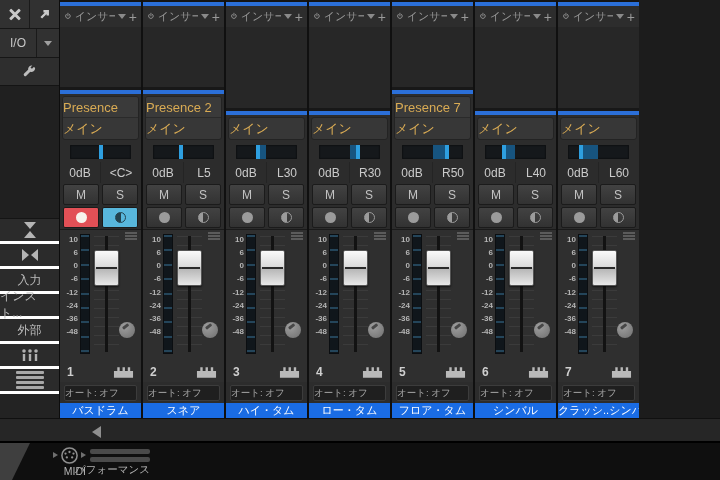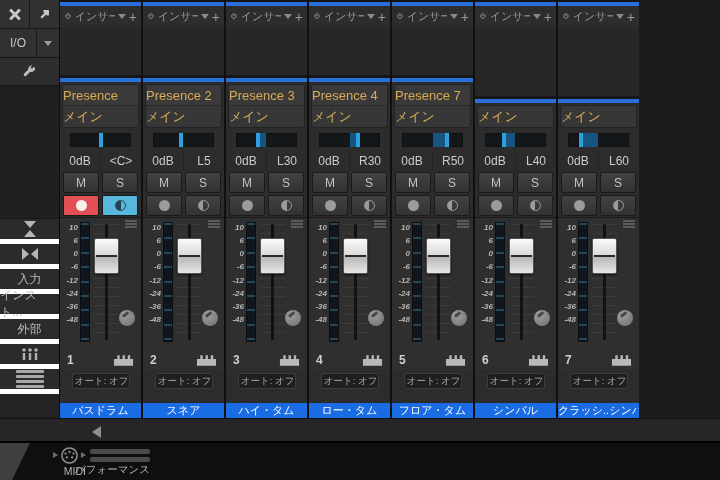--- a/index.html
+++ b/index.html
@@ -18,21 +18,21 @@
   .x-icon { position:relative; width:12px; height:12px; }
   .x-icon::before,.x-icon::after { content:""; position:absolute; left:-1px; top:5px;
     width:14px; height:3px; background:#c9c9c9; border-radius:1px; }
   .x-icon::before { transform:rotate(45deg); } .x-icon::after { transform:rotate(-45deg); }
   .tri-down-sm { width:0; height:0; border-left:4px solid transparent;
     border-right:4px solid transparent; border-top:5px solid #9f9f9f; }
   .sb-tools { height:28px; display:flex; align-items:center; justify-content:center;
     background:#2e2e2e; border-bottom:1px solid #141414; }
   .sb-gap { height:133px; background:#202020; border-bottom:1px solid #141414; }
   .sb-item { height:25px; display:flex; align-items:center; justify-content:center;
-    color:#bdbdbd; font-size:12px; background:#2b2b2b; border-bottom:5px solid #ffffff; }
+    color:#bdbdbd; font-size:12px; background:#2b2b2b; border-bottom:3px solid #ffffff; }
   .collapse-v { display:flex; flex-direction:column; align-items:center; gap:2px; }
   .collapse-v .t1 { width:0;height:0;border-left:6px solid transparent;border-right:6px solid transparent;border-top:7px solid #b5b5b5; }
   .collapse-v .t2 { width:0;height:0;border-left:6px solid transparent;border-right:6px solid transparent;border-bottom:7px solid #b5b5b5; }
   .collapse-h { display:flex; align-items:center; gap:2px; }
   .collapse-h .t1 { width:0;height:0;border-top:6px solid transparent;border-bottom:6px solid transparent;border-left:7px solid #b5b5b5; }
   .collapse-h .t2 { width:0;height:0;border-top:6px solid transparent;border-bottom:6px solid transparent;border-right:7px solid #b5b5b5; }
   .hamburger4 { display:flex; flex-direction:column; gap:2px; }
   .hamburger4 i { width:28px; height:3px; background:#a8a8a8; border-radius:1px; }
 
   
@@ -74,21 +74,21 @@
   .rec-dot { width:11px; height:11px; border-radius:50%; background:#9b9b9b; }
   .sq-btn.armed { background:#e25056; }
   .sq-btn.armed .rec-dot { background:#f7f3ec; }
   .mon-ico { width:11px; height:11px; border-radius:50%; border:1.5px solid #9b9b9b;
     background:linear-gradient(90deg,#9b9b9b 0 50%,transparent 50%); }
   .sq-btn.on { background:#58b7dc; }
   .sq-btn.on .mon-ico { border-color:#23424e;
     background:linear-gradient(90deg,#23424e 0 50%,transparent 50%); }
 
   .fader { position:relative; height:133px; flex:0 0 auto; background:#2f2f2f;
-    border-top:1px solid #1a1a1a;font-style:italic; }
+    border-top:1px solid #1a1a1a; }
   .fader-scale { position:absolute; left:0; top:6px; bottom:26px; width:18px;
     display:flex; flex-direction:column; justify-content:space-between; }
   .fader-scale span { display:block; text-align:right; font-size:8px; font-weight:bold;
     color:#b5b5b5; line-height:8px; }
   .meter { position:absolute; left:20px; top:4px; bottom:8px; width:10px;
     background:repeating-linear-gradient(180deg,#24455a 0 2px,#10161b 2px 14.4px);
     border:1px solid #0b0e11; }
   .track { position:absolute; left:45px; top:6px; bottom:10px; width:3px; background:#121212; }
   .rungs { position:absolute; left:34px; top:6px; bottom:10px; width:25px;
     background:repeating-linear-gradient(180deg,rgba(255,255,255,.06) 0 1px,transparent 1px 9px); }
@@ -101,25 +101,25 @@
   .knob { position:absolute; right:6px; bottom:24px; width:16px; height:16px; border-radius:50%;
     background:radial-gradient(circle at 35% 30%,#9e9e9e,#6f6f6f); }
   .knob::after { content:""; position:absolute; left:3px; top:3px; width:7px; height:2.5px;
     background:#474747; transform:rotate(-38deg); border-radius:1px; }
 
   .brow { height:20px; flex:0 0 auto; display:flex; align-items:center;
     justify-content:space-between; padding:0 7px; background:#2f2f2f; }
   .ch-num { color:#cfcfcf; font-size:12px; font-weight:bold; }
   .auto-row { height:21px; flex:0 0 auto; display:flex; align-items:center;
     justify-content:center; background:#2c2c2c; }
-  .auto-btn { width:58px; height:16px; background:#1f1f1f; border:1px solid #3c3c3c;
-    border-radius:2px; color:#a5a5a5; font-size:9.5px; text-align:right; line-height:14px;
+  .auto-btn { width:73px; height:16px; background:#1f1f1f; border:1px solid #3c3c3c;
+    border-radius:2px; color:#a5a5a5; font-size:9.5px; text-align:left; line-height:14px;
     white-space:nowrap; overflow:hidden; }
   .name-bar { height:15px; flex:0 0 auto; background:#1a6ce4; color:#fff; font-size:11px;
-    text-align:center; line-height:15px; white-space:nowrap; overflow:hidden;margin-top:12px; }
+    text-align:center; line-height:15px; white-space:nowrap; overflow:hidden; }
 
   
   .scroll-strip { position:absolute; left:0; top:418px; width:720px; height:25px;
     background:#262626; border-top:1px solid #101010; border-bottom:2px solid #000; }
   .scroll-left { position:absolute; left:92px; top:7px; width:0; height:0;
     border-top:6px solid transparent; border-bottom:6px solid transparent;
     border-right:9px solid #8f8f8f; }
 
   
   .transport { position:absolute; left:0; top:443px; width:720px; height:37px; background:#0f0f0f; }
@@ -369,23 +369,20 @@
         <path d="M6 1 V5 M3.4 2.8 a3.6 3.6 0 1 0 5.2 0" stroke="#8f8f8f" stroke-width="1.5" fill="none" stroke-linecap="round"></path>
       </svg>
       <span class="lbl">インサート</span>
       <span class="tri-down"></span>
       <span class="plus">+</span>
     </div>
     <div class="insert-area"></div>
     <div class="sep"></div>
     <div class="accentbar"></div>
     <div class="dev">
-      <div class="dev-row first">
-        <span>Presence 3</span>
-      </div>
       <div class="dev-row">
         <span>メイン</span>
       </div>
     </div>
     <div class="pan-row">
       <div class="pan-track">
         <span class="pan-fill" style="left: 36%; width: 14%;"></span>
         <span class="pan-marker" style="left: calc(36% - 2px);"></span>
       </div>
     </div>
@@ -446,23 +443,20 @@
         <path d="M6 1 V5 M3.4 2.8 a3.6 3.6 0 1 0 5.2 0" stroke="#8f8f8f" stroke-width="1.5" fill="none" stroke-linecap="round"></path>
       </svg>
       <span class="lbl">インサート</span>
       <span class="tri-down"></span>
       <span class="plus">+</span>
     </div>
     <div class="insert-area"></div>
     <div class="sep"></div>
     <div class="accentbar"></div>
     <div class="dev">
-      <div class="dev-row first">
-        <span>Presence 4</span>
-      </div>
       <div class="dev-row">
         <span>メイン</span>
       </div>
     </div>
     <div class="pan-row">
       <div class="pan-track">
         <span class="pan-fill" style="left: 50%; width: 14%;"></span>
         <span class="pan-marker" style="left: calc(64% - 2px);"></span>
       </div>
     </div>

